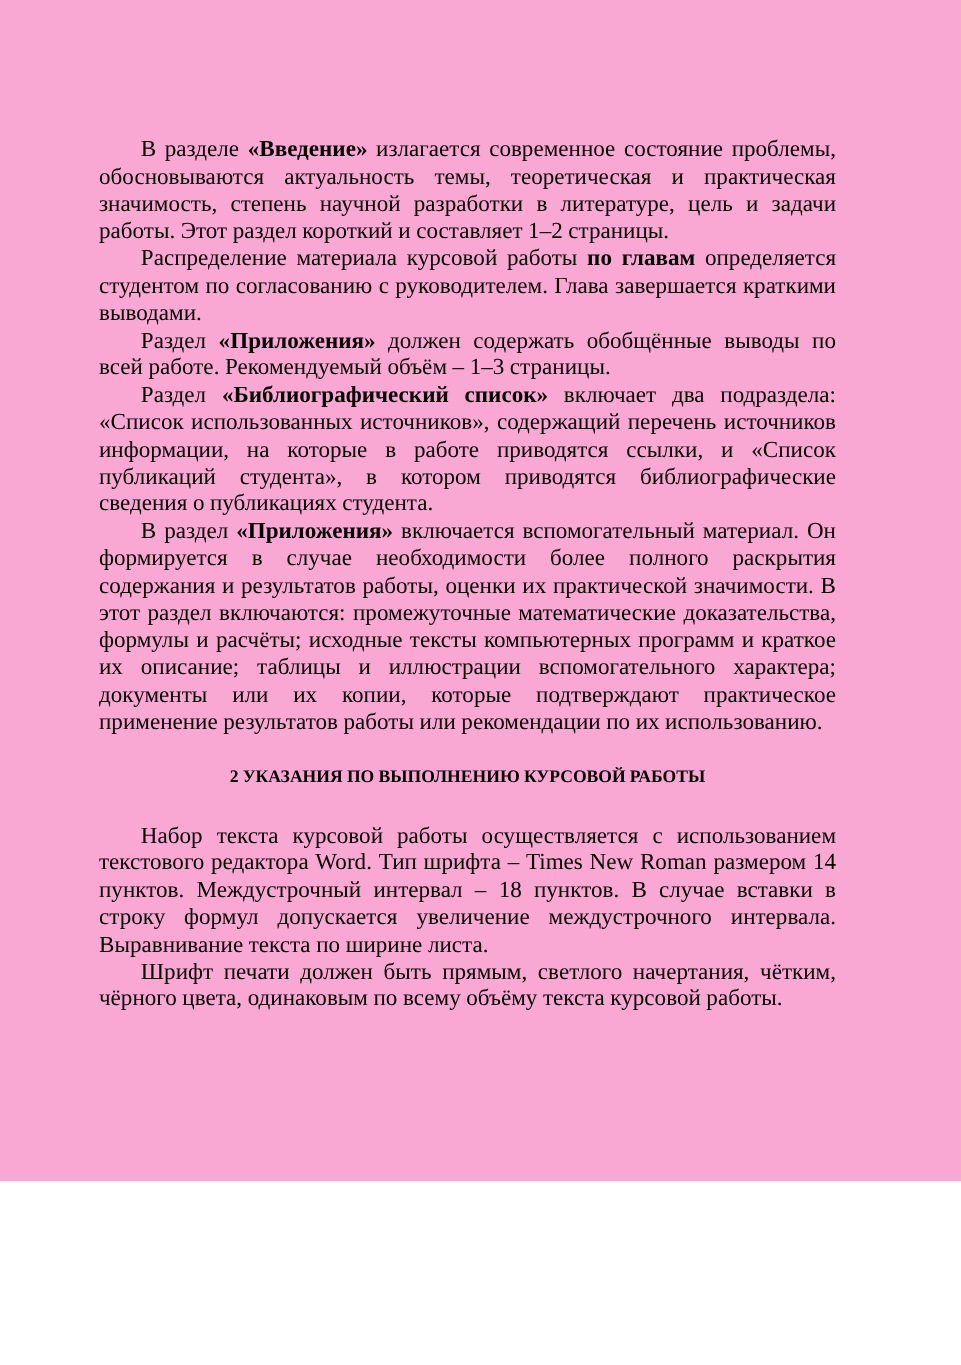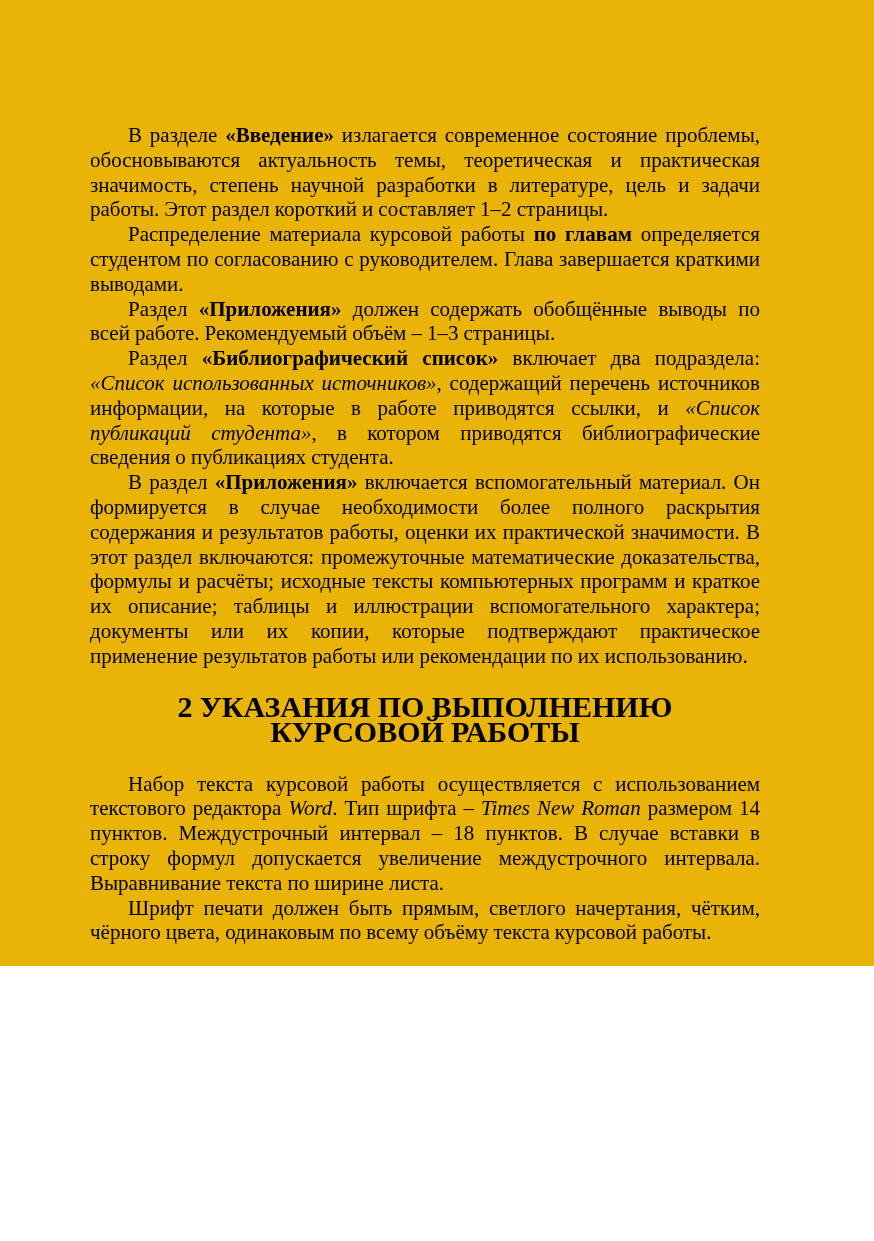--- a/index.html
+++ b/index.html
@@ -3,51 +3,51 @@
 <meta charset="utf-8">
 <style>
   html, body {
     margin: 0;
     padding: 0;
     background: #ffffff;
   }
   .page {
     position: relative;
     width: 874px;
-    height: 966px;
-    background: #eab308;
+    height: 1074px;
+    background: #f9a8d4;
     color: #000000;
     font-family: "Liberation Serif", "DejaVu Serif", serif;
     overflow: hidden;
   }
   .textblock {
     position: absolute;
     left: 90px;
     top: 123px;
     width: 670px;
   }
   .para {
     margin: 0;
     font-size: 21px;
     line-height: 24.8px;
     text-align: justify;
     text-indent: 38px;
     word-spacing: -0.2px;
   }
   .heading {
-    font-size: 30px;
+    font-size: 16px;
     font-weight: bold;
     text-align: center;
     text-indent: 0;
     line-height: 25px;
     margin: 25px 0 28px 0;
   }
   .seg { font-style: normal; font-weight: normal; }
   .seg-b { font-weight: bold; }
-  .seg-i { font-style: italic; }
+  .seg-i { }
   .page-number {
     position: absolute;
     left: 0;
     top: 1100px;
     width: 100%;
     text-align: center;
     font-size: 20px;
     line-height: 24px;
   }
 </style>

